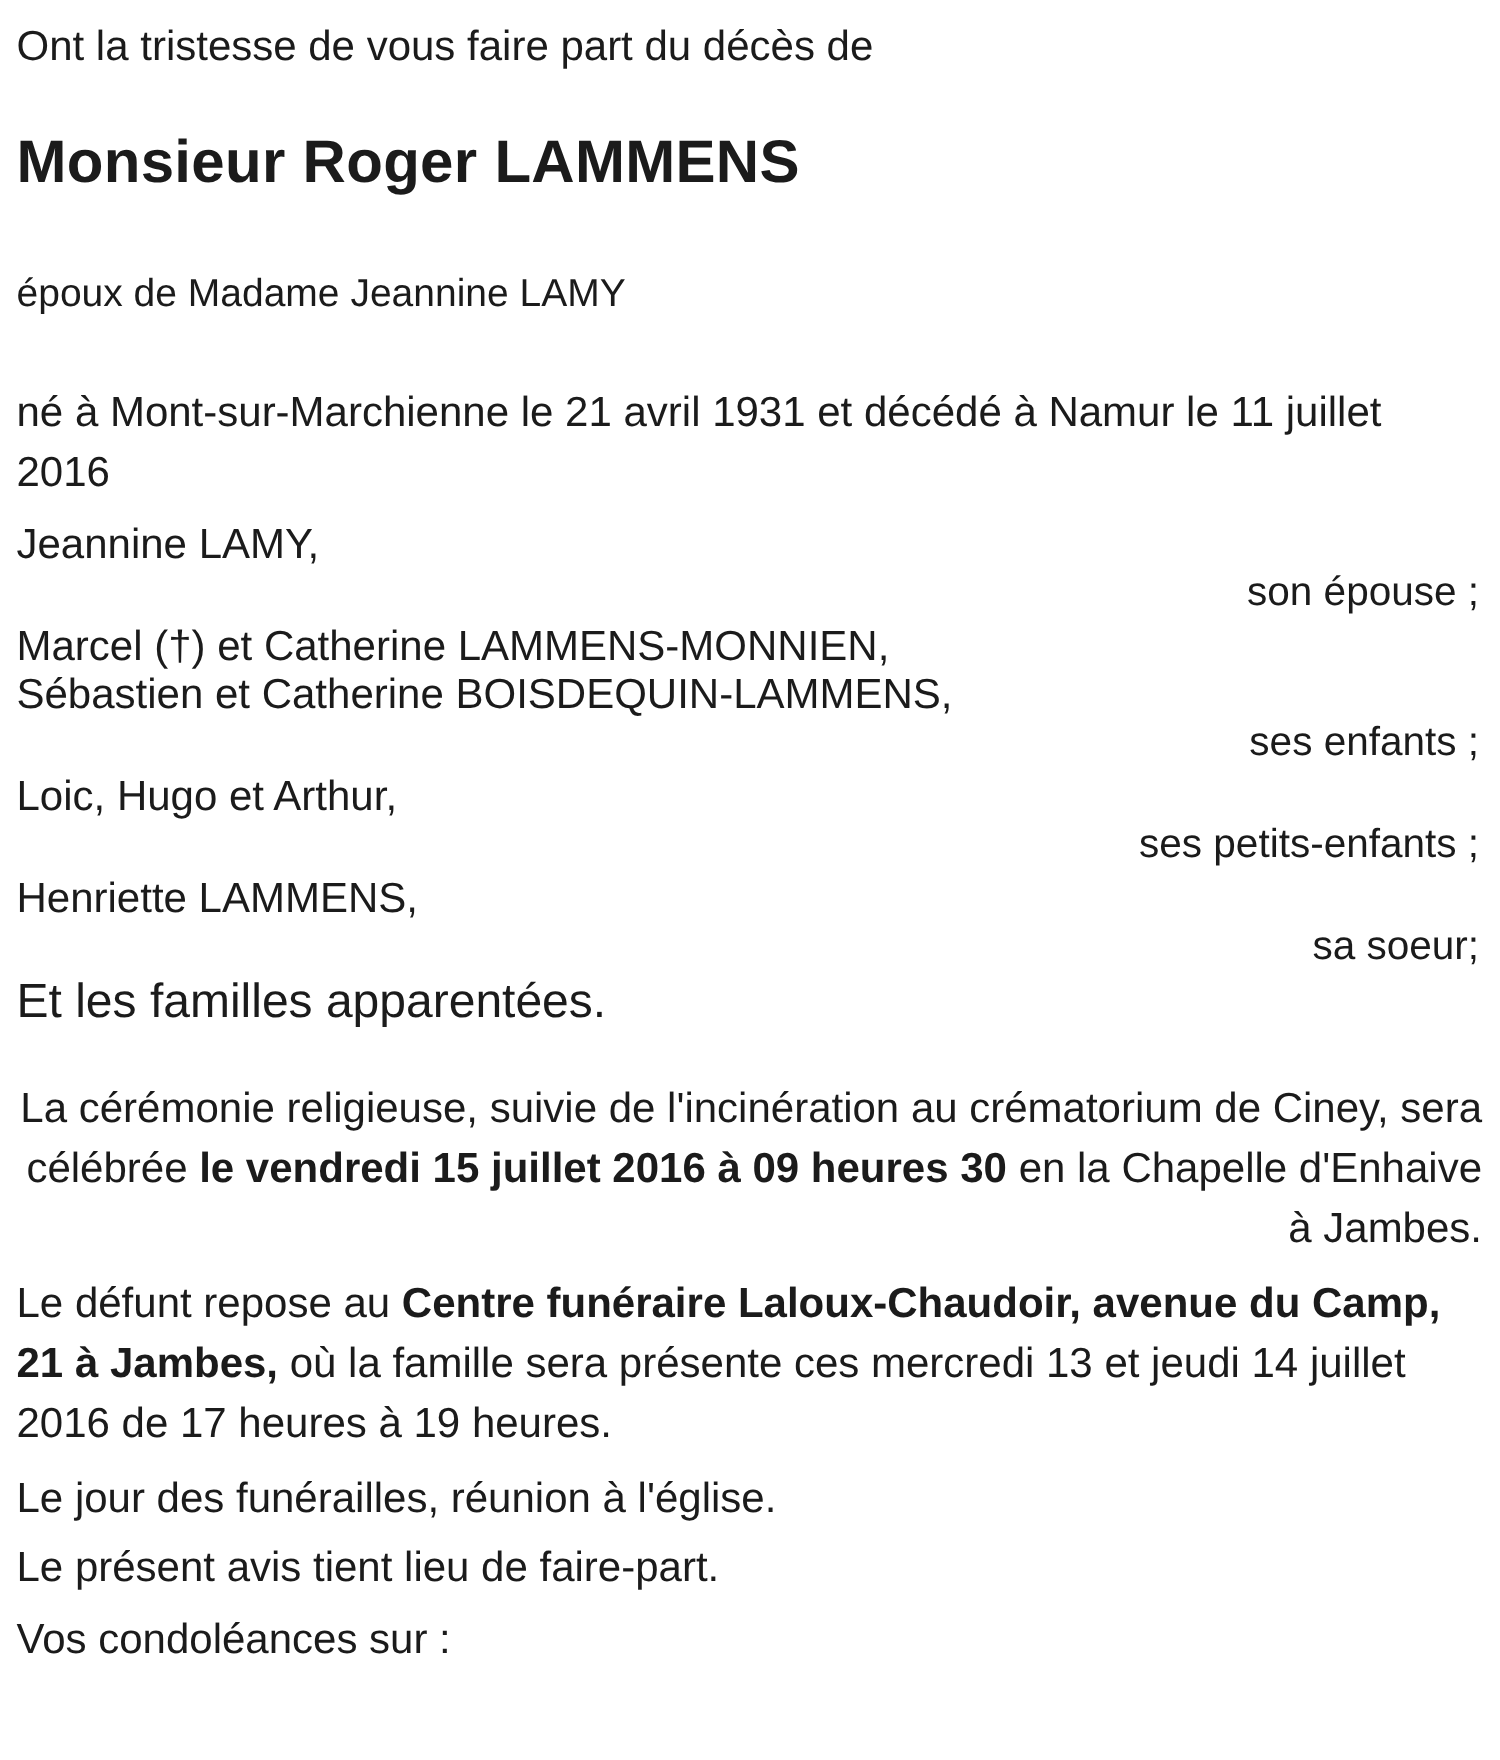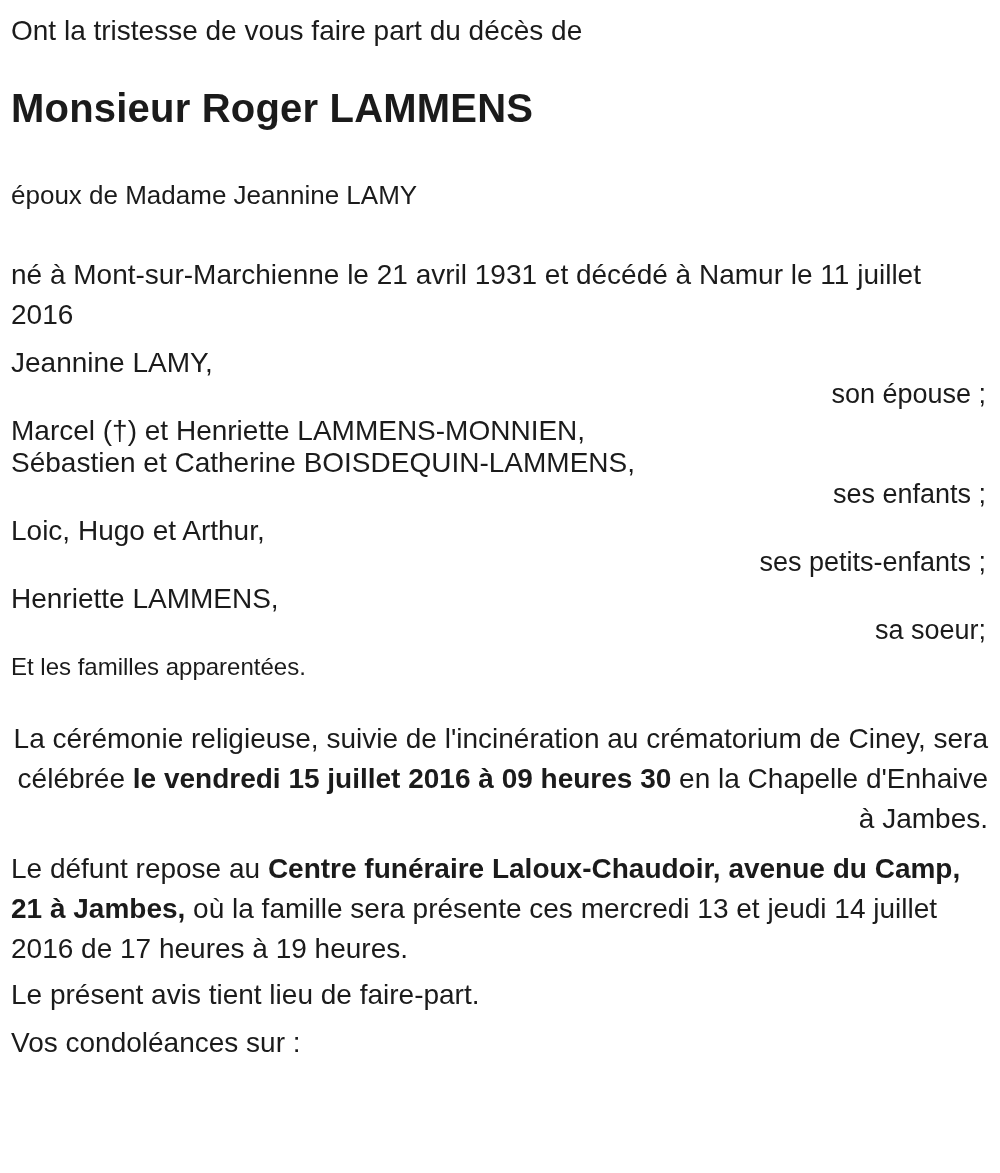--- a/index.html
+++ b/index.html
@@ -51,21 +51,21 @@
   .family-group { margin-bottom: 6px; }
   .name-line { line-height: 32px; }
   .relation {
     line-height: 30px;
     text-align: right;
     font-size: 27px;
     padding-right: 2px;
   }
   .closing {
     margin-top: 6px;
-    font-size: 24px;
+    font-size: 32px;
     line-height: 32px;
   }
   .para {
     font-size: 28px;
     line-height: 40px;
     max-width: 978px;
   }
   .para.ceremony { margin-top: 36px; text-align: right; }
   .para.repose   { margin-top: 10px; }
   .statement {
@@ -95,39 +95,40 @@
   <div class="spouse">époux de Madame Jeannine LAMY</div>
 
   <div class="birth-death">né à Mont-sur-Marchienne le 21 avril 1931 et décédé à Namur le 11 juillet 2016</div>
 
   <div class="family">
       <div class="family-group">
         <div class="name-line">Jeannine LAMY,</div>
         <div class="relation">son épouse ;</div>
       </div>
       <div class="family-group">
-        <div class="name-line">Marcel (†) et Henriette LAMMENS-MONNIEN,</div>
+        <div class="name-line">Marcel (†) et Catherine LAMMENS-MONNIEN,</div>
         <div class="name-line">Sébastien et Catherine BOISDEQUIN-LAMMENS,</div>
         <div class="relation">ses enfants ;</div>
       </div>
       <div class="family-group">
         <div class="name-line">Loic, Hugo et Arthur,</div>
         <div class="relation">ses petits-enfants ;</div>
       </div>
       <div class="family-group">
         <div class="name-line">Henriette LAMMENS,</div>
         <div class="relation">sa soeur;</div>
       </div>
     </div>
 
   <div class="closing">Et les familles apparentées.</div>
 
   <div class="para ceremony"><span>La cérémonie religieuse, suivie de l'incinération au crématorium de Ciney, sera célébrée </span><span class="b">le vendredi 15 juillet 2016 à 09 heures 30</span><span> en la Chapelle d'Enhaive à Jambes.</span></div>
 
   <div class="para repose"><span>Le défunt repose au </span><span class="b">Centre funéraire Laloux-Chaudoir, avenue du Camp, 21 à Jambes,</span><span> où la famille sera présente ces mercredi 13 et jeudi 14 juillet 2016 de 17 heures à 19 heures.</span></div>
 
+  <div class="statement s0">Le jour des funérailles, réunion à l'église.</div>
 
   <div class="statement s1">Le présent avis tient lieu de faire-part.</div>
 
   <div class="statement s2">Vos condoléances sur :</div>
 
 
 </div>
 
 </body></html>

